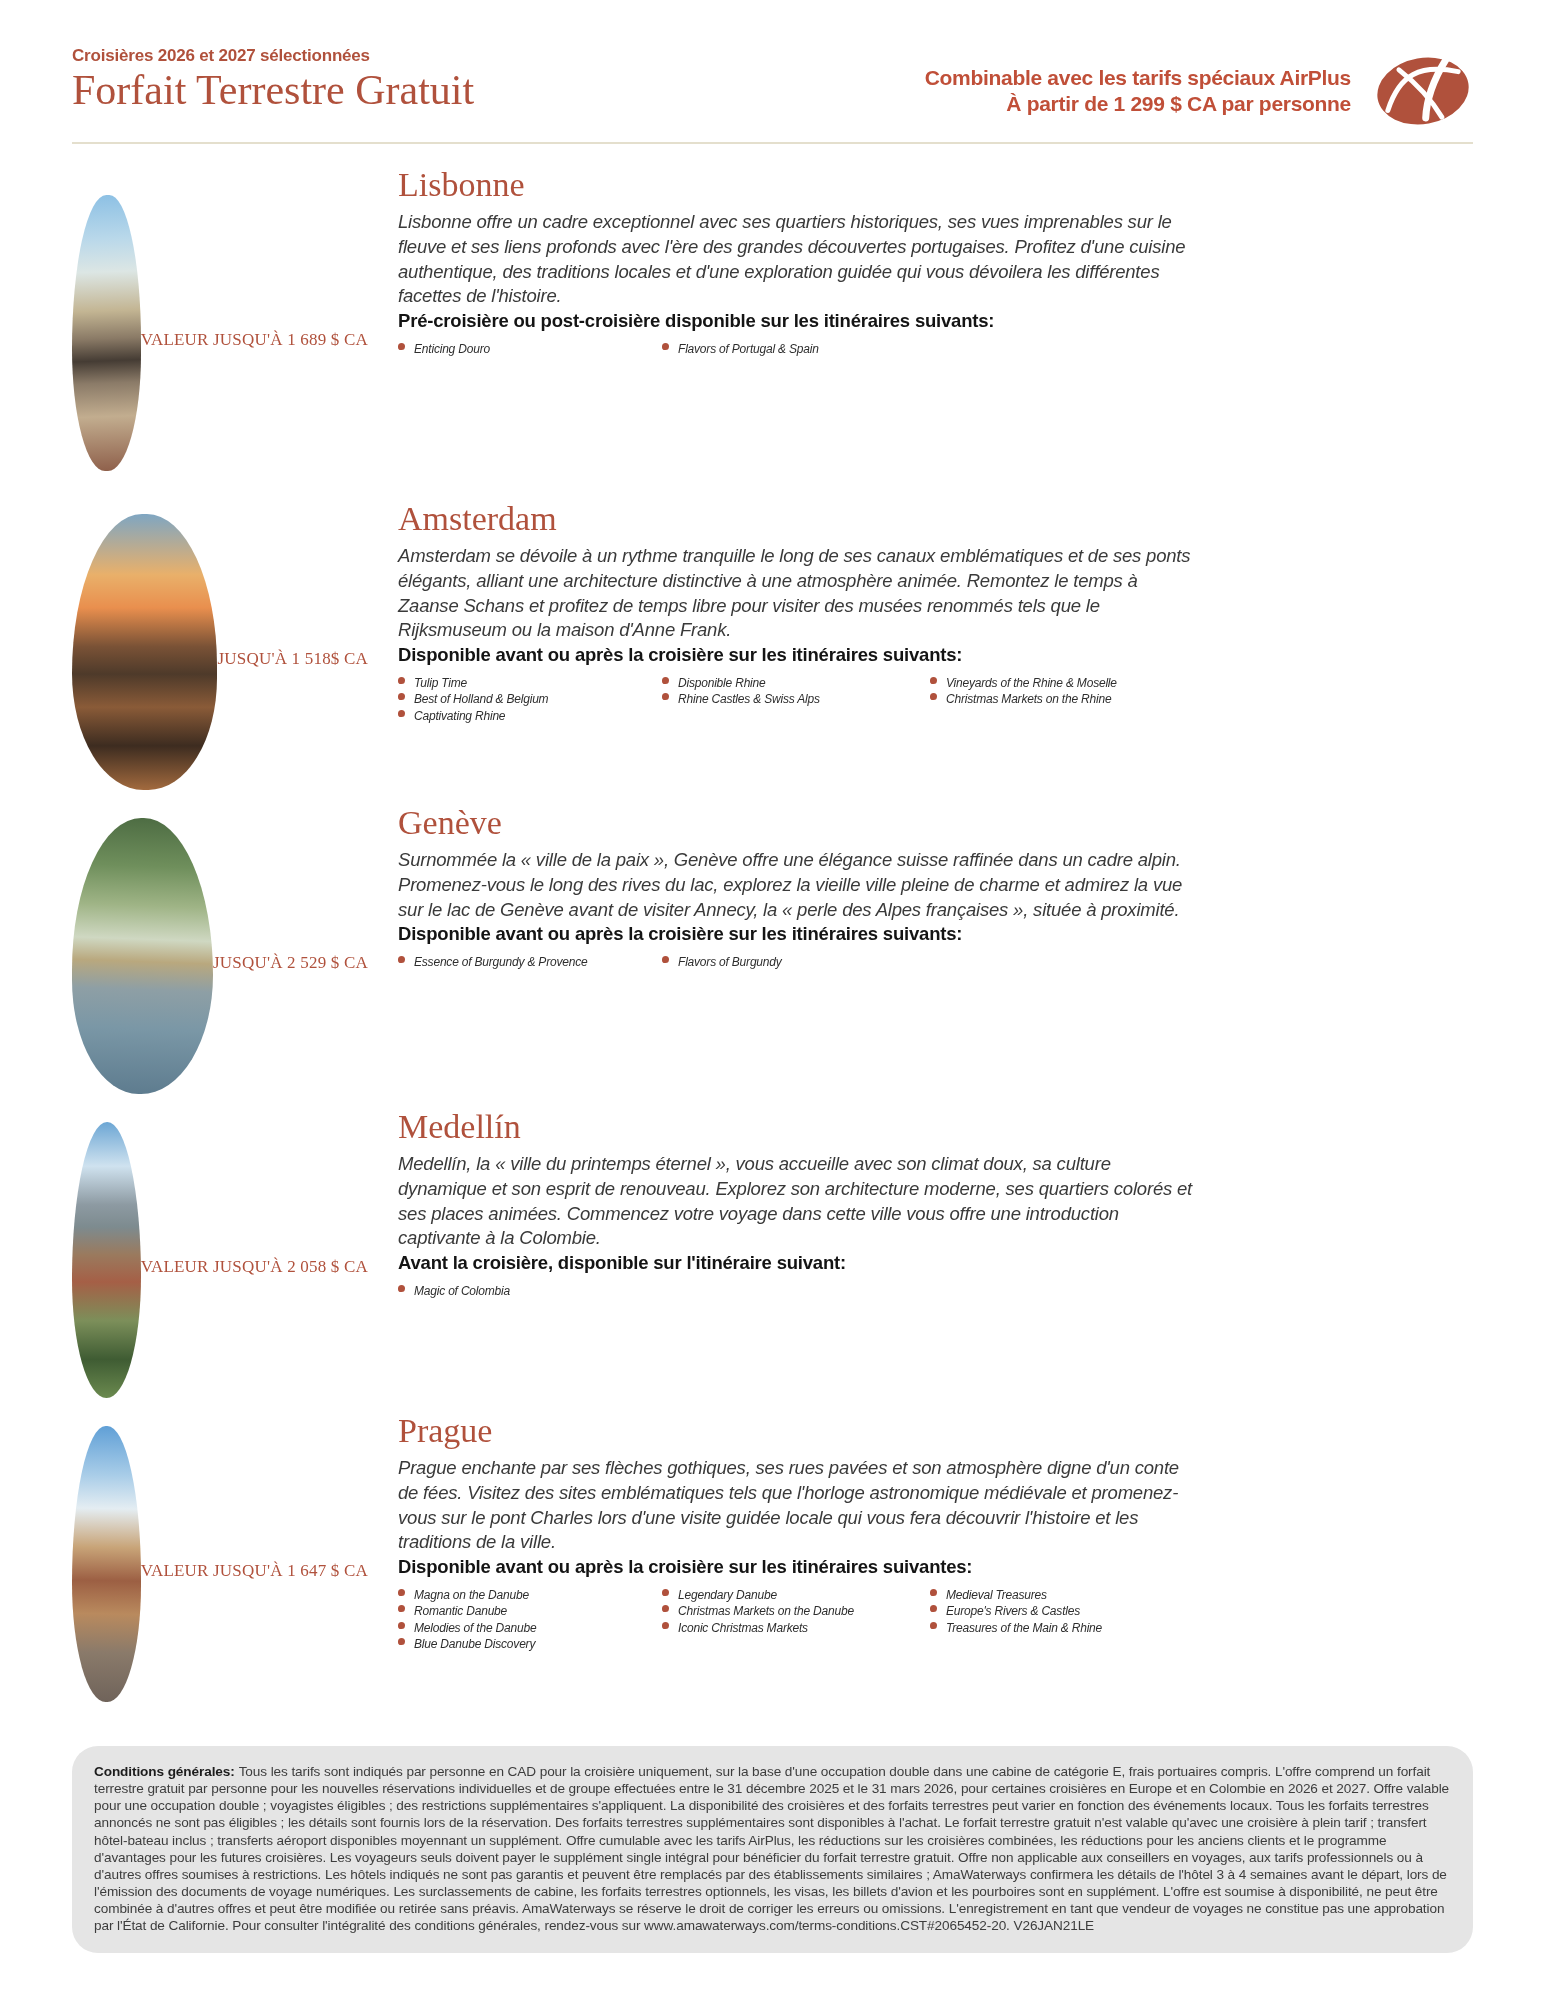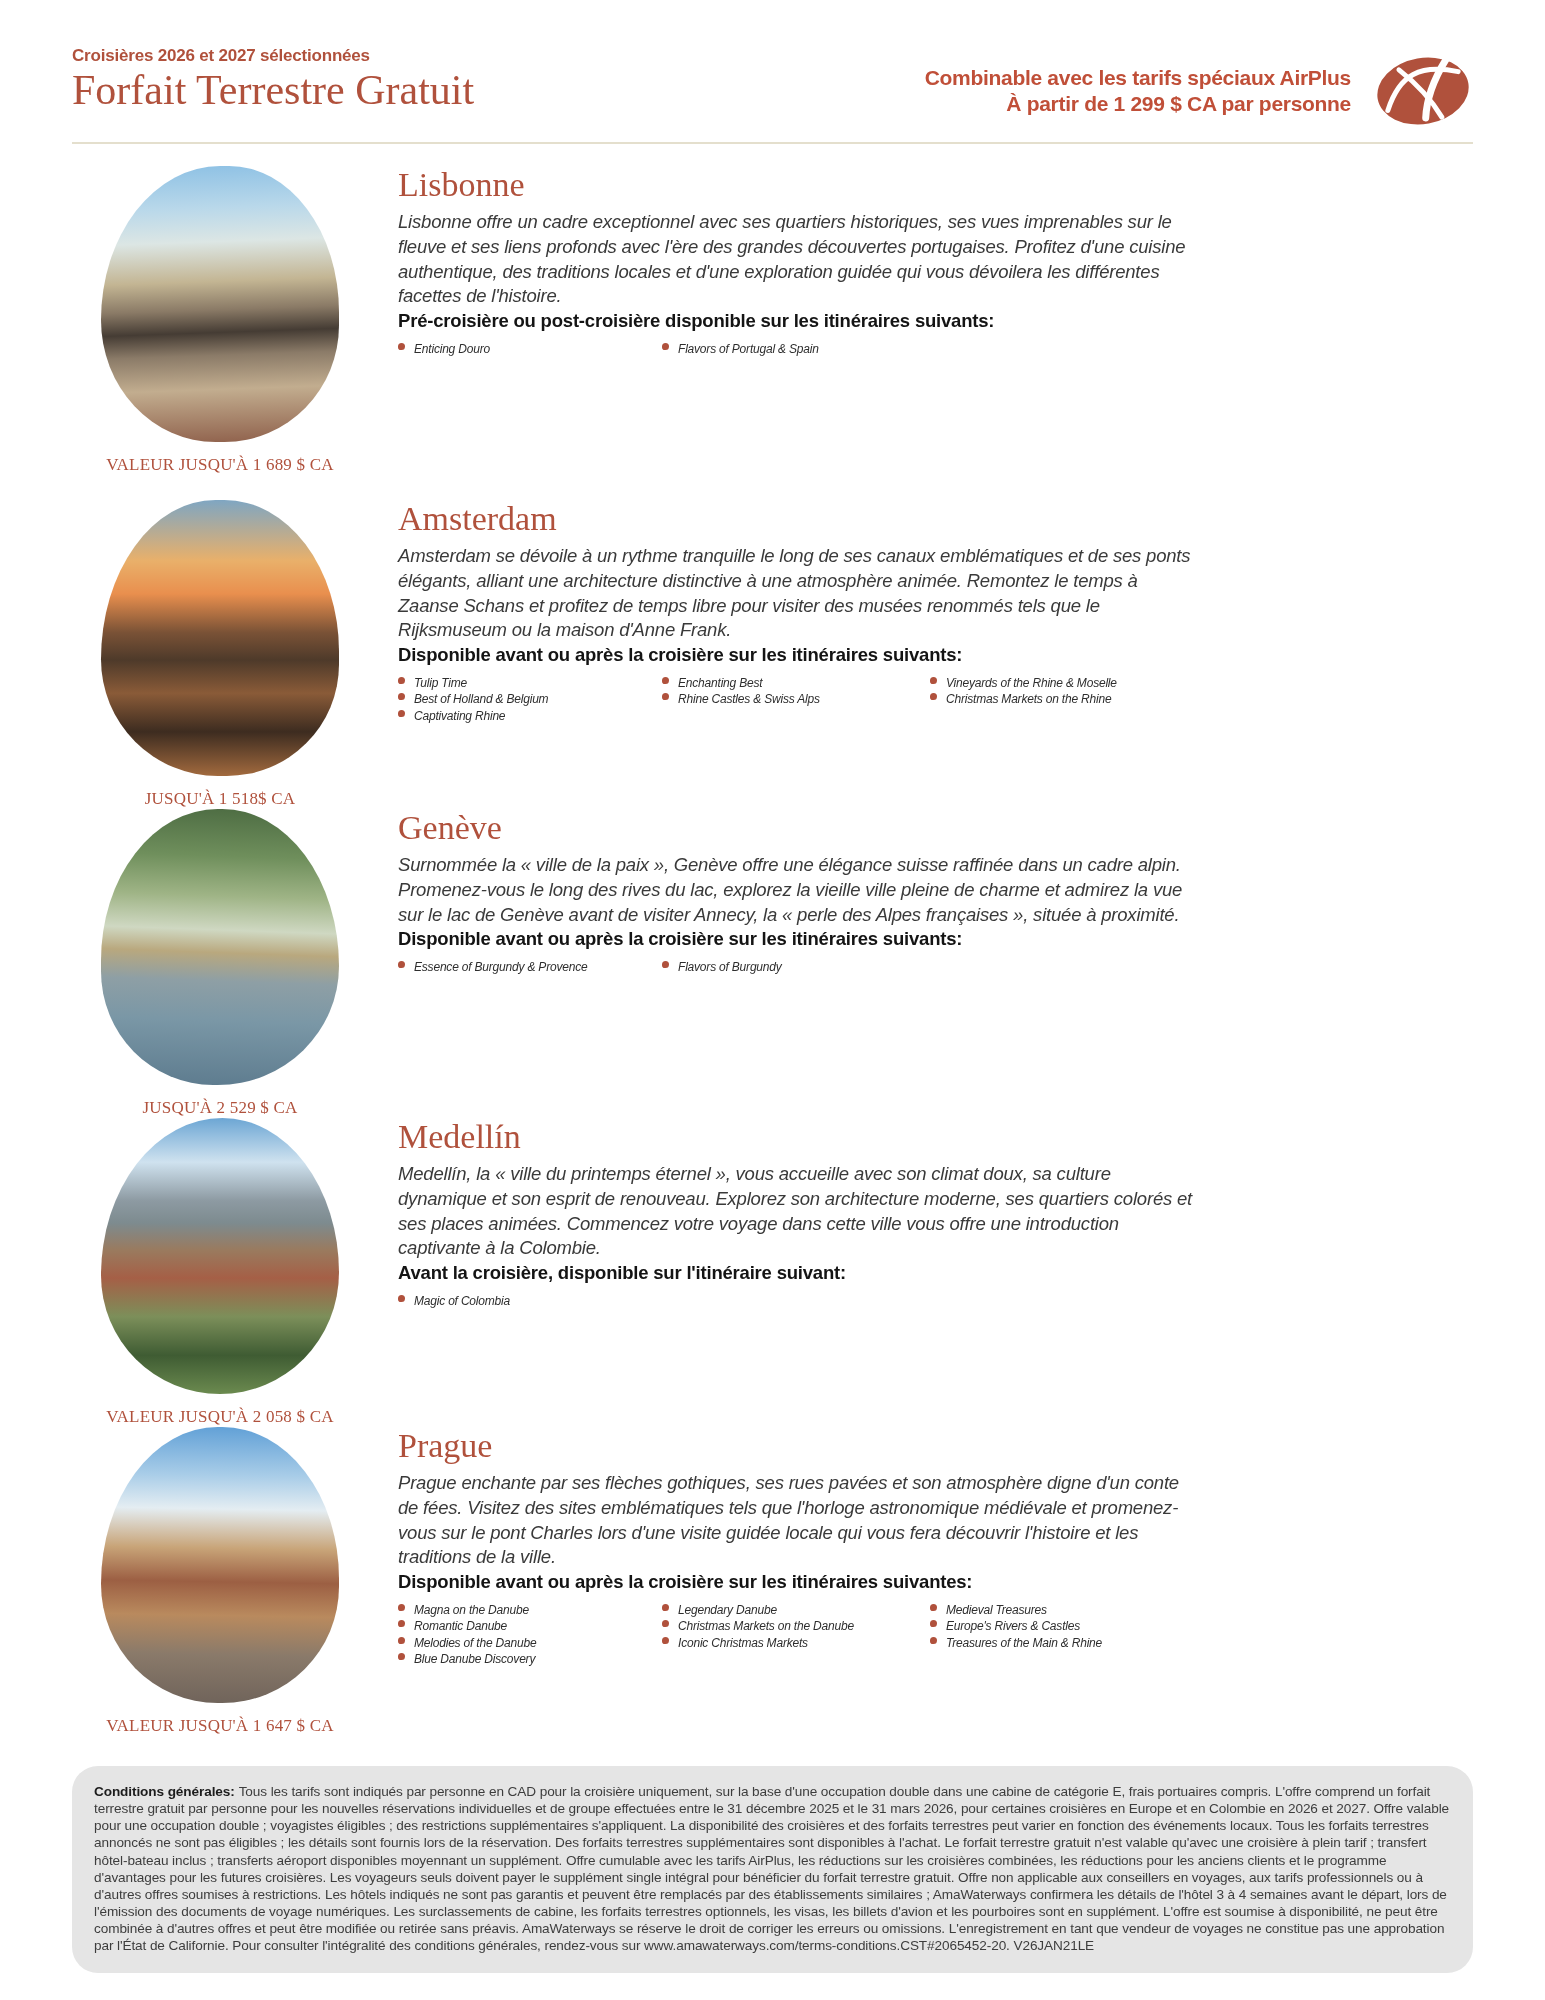--- a/index.html
+++ b/index.html
@@ -15,21 +15,21 @@
   .kicker{font-size:17px;font-weight:bold;color:#b0513c;letter-spacing:-0.2px;}
   .main-title{font-family:"Liberation Serif", serif;font-size:42px;color:#b0513c;line-height:1.05;margin-top:2px;}
   .header-right{display:flex;align-items:center;gap:22px;margin-top:6px;}
   .promo{text-align:right;font-weight:bold;color:#c04f38;font-size:21px;line-height:1.25;letter-spacing:-0.3px;}
   .logo-wrap{width:100px;height:78px;flex:0 0 auto;}
   .divider{border-bottom:2px solid #e4dfcd;margin-top:12px;margin-bottom:22px;}
 
   
   .section{display:flex;min-height:304px;}
   .section.first{min-height:334px;}
-  .left-col{width:296px;flex:0 0 296px;display:flex;flex-direction:column;align-items:center;}
+  .left-col{width:296px;flex:0 0 296px;display:flex;flex-direction:row;align-items:center;}
   .photo{width:238px;height:276px;overflow:hidden;}
   .caption{margin-top:13px;font-family:"Liberation Serif", serif;font-size:17px;color:#b0513c;letter-spacing:0.2px;white-space:nowrap;}
   .right-col{flex:1;padding-left:30px;}
   .sec-title{font-family:"Liberation Serif", serif;font-size:34px;color:#b0513c;line-height:1.1;margin-bottom:7px;}
   .sec-para{font-size:18.5px;line-height:1.33;color:#3a3a3a;max-width:795px;letter-spacing:-0.2px;font-style:italic;}
   .sec-avail{font-size:18.5px;font-weight:bold;color:#141414;margin-top:1px;letter-spacing:-0.2px;}
   .itin-cols{display:flex;margin-top:9px;max-width:1060px;}
   .itin-col{list-style:none;margin:0;padding:0;}
   .itin-col.c1{width:264px;flex:0 0 264px;}
   .itin-col.c2{width:268px;flex:0 0 268px;}
@@ -130,21 +130,21 @@
               <span>Best of Holland &amp; Belgium</span>
             </li>
           <li>
               <span class="dot"></span>
               <span>Captivating Rhine</span>
             </li>
         </ul>
         <ul class="itin-col c2">
           <li>
               <span class="dot"></span>
-              <span>Enchanting Best</span>
+              <span>Disponible Rhine</span>
             </li>
           <li>
               <span class="dot"></span>
               <span>Rhine Castles &amp; Swiss Alps</span>
             </li>
         </ul>
         <ul class="itin-col c3">
           <li>
               <span class="dot"></span>
               <span>Vineyards of the Rhine &amp; Moselle</span>

